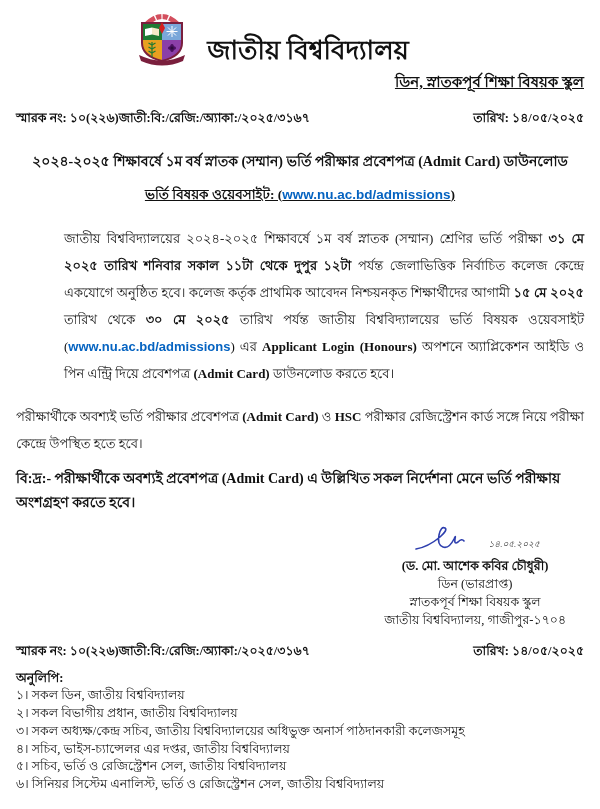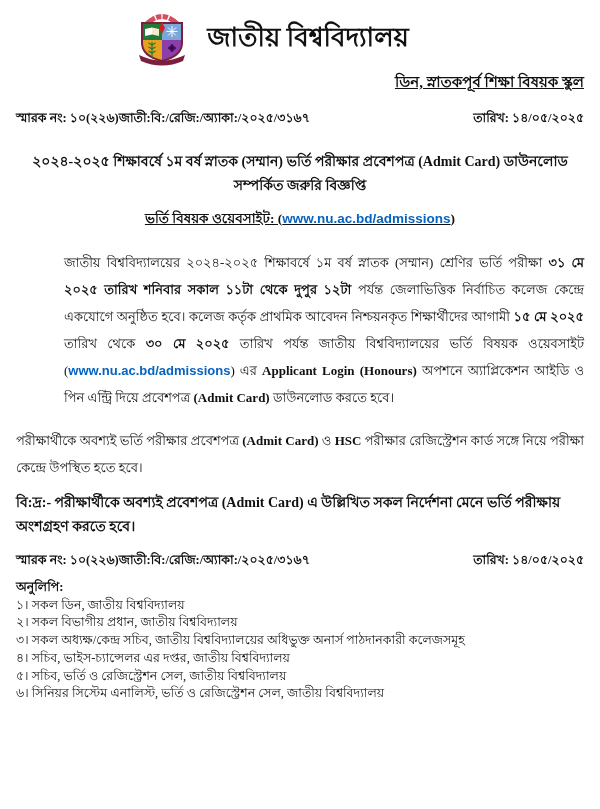--- a/index.html
+++ b/index.html
@@ -12,21 +12,21 @@
     color:#111;
     overflow:hidden;
     box-sizing:border-box;
     padding:4px 16px 8px 16px;
   }
   .corner-note{
     position:absolute;top:3px;right:10px;
     font-size:8.5px;font-style:italic;font-weight:bold;color:#222;
   }
   .header{
-    display:flex;align-items:center;justify-content:center;
+    display:flex;align-items:flex-end;justify-content:center;
     gap:14px;margin-top:6px;
   }
   .logo{width:62px;height:56px;flex:0 0 auto;margin-left:-60px;}
   .title-block{text-align:center;}
   .uni-title{font-size:26px;font-weight:bold;line-height:1.1;}
   .uni-sub{font-size:16px;font-weight:bold;margin-top:2px;}
   .dean-line{
     text-align:right;font-size:15px;font-weight:bold;
     text-decoration:underline;margin-top:4px;
   }
@@ -126,39 +126,50 @@
 
   <div class="dean-line">ডিন, স্নাতকপূর্ব শিক্ষা বিষয়ক স্কুল</div>
 
   <div class="memo-row">
     <span>স্মারক নং: ১০(২২৬)জাতী:বি:/রেজি:/অ্যাকা:/২০২৫/৩১৬৭</span>
     <span>তারিখ: ১৪/০৫/২০২৫</span>
   </div>
 
   <div class="notice-title">
     <div>২০২৪-২০২৫ শিক্ষাবর্ষে ১ম বর্ষ স্নাতক (সম্মান) ভর্তি পরীক্ষার প্রবেশপত্র (Admit Card) ডাউনলোড</div>
-    <div>সম্পর্কিত জরুরি বিজ্ঞপ্তি</div>
   </div>
 
   <div class="website-line">
     <span>ভর্তি বিষয়ক ওয়েবসাইট: (</span><span class="link">www.nu.ac.bd/admissions</span><span>)</span>
   </div>
 
   <div class="body-para first">
     <span>জাতীয় বিশ্ববিদ্যালয়ের ২০২৪-২০২৫ শিক্ষাবর্ষে ১ম বর্ষ স্নাতক (সম্মান) শ্রেণির ভর্তি পরীক্ষা </span><span class="bold">৩১ মে ২০২৫ তারিখ শনিবার সকাল ১১টা থেকে দুপুর ১২টা</span><span> পর্যন্ত জেলাভিত্তিক নির্বাচিত কলেজ কেন্দ্রে একযোগে অনুষ্ঠিত হবে। কলেজ কর্তৃক প্রাথমিক আবেদন নিশ্চয়নকৃত শিক্ষার্থীদের আগামী </span><span class="bold">১৫ মে ২০২৫</span><span> তারিখ থেকে </span><span class="bold">৩০ মে ২০২৫</span><span> তারিখ পর্যন্ত জাতীয় বিশ্ববিদ্যালয়ের ভর্তি বিষয়ক ওয়েবসাইট (</span><span class="link">www.nu.ac.bd/admissions</span><span>) এর </span><span class="bold">Applicant Login (Honours)</span><span> অপশনে অ্যাপ্লিকেশন আইডি ও পিন এন্ট্রি দিয়ে প্রবেশপত্র </span><span class="bold">(Admit Card)</span><span> ডাউনলোড করতে হবে।</span>
   </div>
 
   <div class="body-para">
     <span>পরীক্ষার্থীকে অবশ্যই ভর্তি পরীক্ষার প্রবেশপত্র </span><span class="bold">(Admit Card)</span><span> ও </span><span class="bold">HSC</span><span> পরীক্ষার রেজিস্ট্রেশন কার্ড সঙ্গে নিয়ে পরীক্ষা কেন্দ্রে উপস্থিত হতে হবে।</span>
   </div>
 
   <div class="note-para">
     <span>বি:দ্র:- পরীক্ষার্থীকে অবশ্যই প্রবেশপত্র </span><span>(Admit Card)</span><span> এ উল্লিখিত সকল নির্দেশনা মেনে ভর্তি পরীক্ষায় অংশগ্রহণ করতে হবে।</span>
   </div>
 
+  <div class="sign-block first">
+    <div class="sig-row">
+      <svg class="sig-svg" width="74" height="34" viewBox="0 0 74 34">
+        <path d="M6 26 Q18 24 30 14 Q38 7 35 5 Q31 3 29 12 Q27 22 33 24 Q39 26 44 16 Q46 11 45 16 Q44 22 48 19 Q52 15 54 18" fill="none" stroke="#2e3fae" stroke-width="1.6" stroke-linecap="round"></path>
+      </svg>
+      <span class="sig-date">১৪.০৫.২০২৫</span>
+    </div>
+    <div class="sign-name">(ড. মো. আশেক কবির চৌধুরী)</div>
+    <div>ডিন (ভারপ্রাপ্ত)</div>
+    <div>স্নাতকপূর্ব শিক্ষা বিষয়ক স্কুল</div>
+    <div>জাতীয় বিশ্ববিদ্যালয়, গাজীপুর-১৭০৪</div>
+  </div>
 
   <div class="memo-row footer-row">
     <span>স্মারক নং: ১০(২২৬)জাতী:বি:/রেজি:/অ্যাকা:/২০২৫/৩১৬৭</span>
     <span>তারিখ: ১৪/০৫/২০২৫</span>
   </div>
 
   <div class="copies">
     <div class="label">অনুলিপি:</div>
     <div class="copy-item">১। সকল ডিন, জাতীয় বিশ্ববিদ্যালয়</div>
     <div class="copy-item">২। সকল বিভাগীয় প্রধান, জাতীয় বিশ্ববিদ্যালয়</div>

